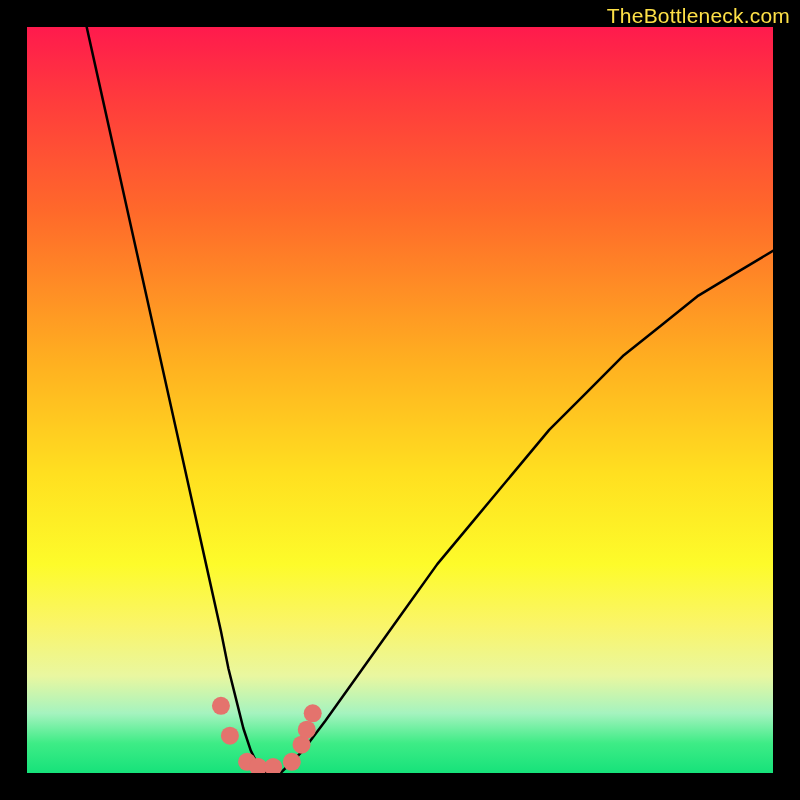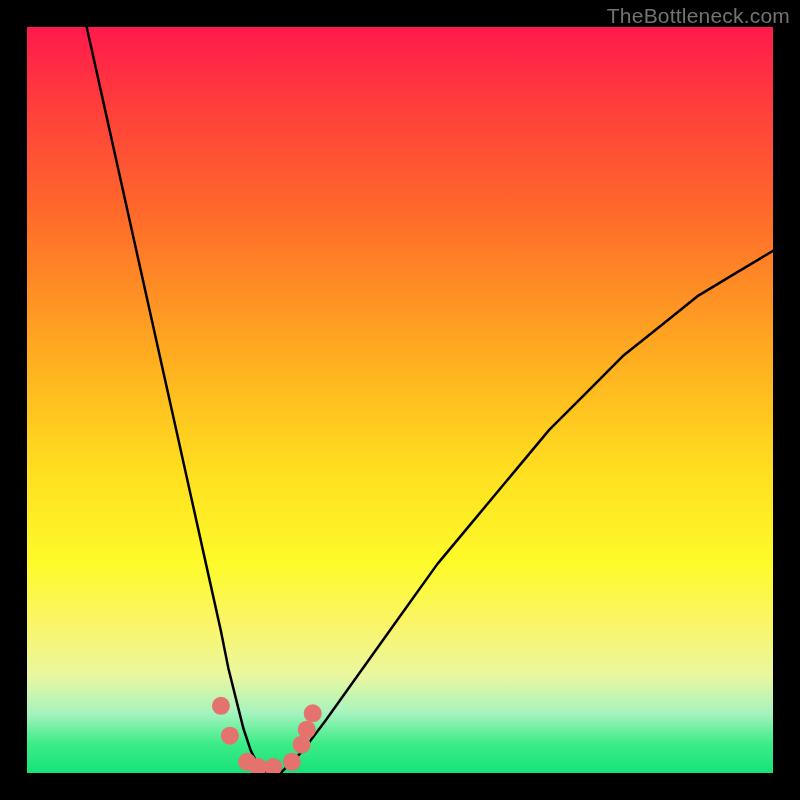--- a/index.html
+++ b/index.html
@@ -31,21 +31,21 @@
       #16e27a 100%
     );
   }
   .watermark {
     position: absolute;
     top: 4px;
     right: 10px;
     font-family: Arial, Helvetica, sans-serif;
     font-size: 21px;
     font-weight: 500;
-    color: #737373;
+    color: #fde047;
     letter-spacing: 0.2px;
   }
   svg.curves {
     position: absolute;
     left: 0; top: 0;
     width: 746px; height: 746px;
   }
 </style>
 </head>
 <body>

